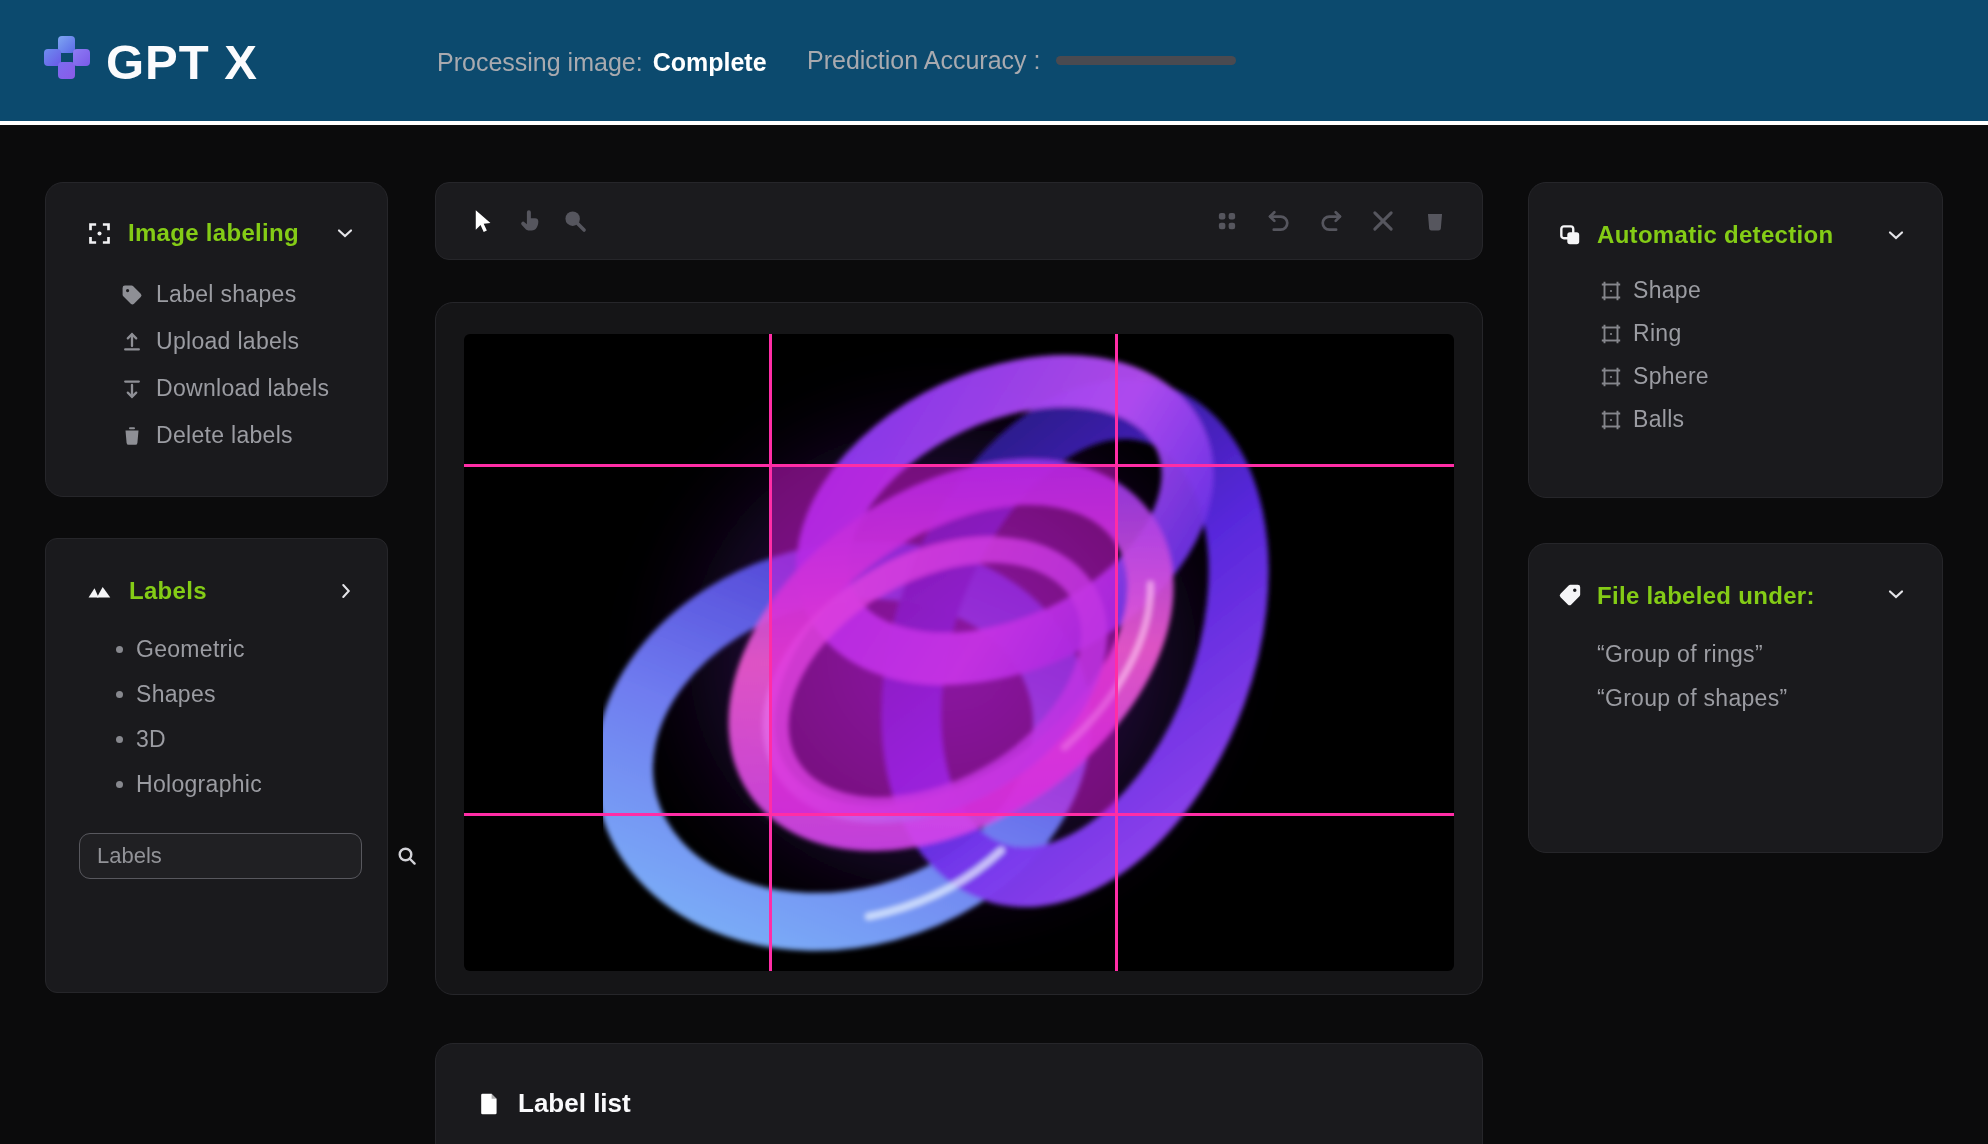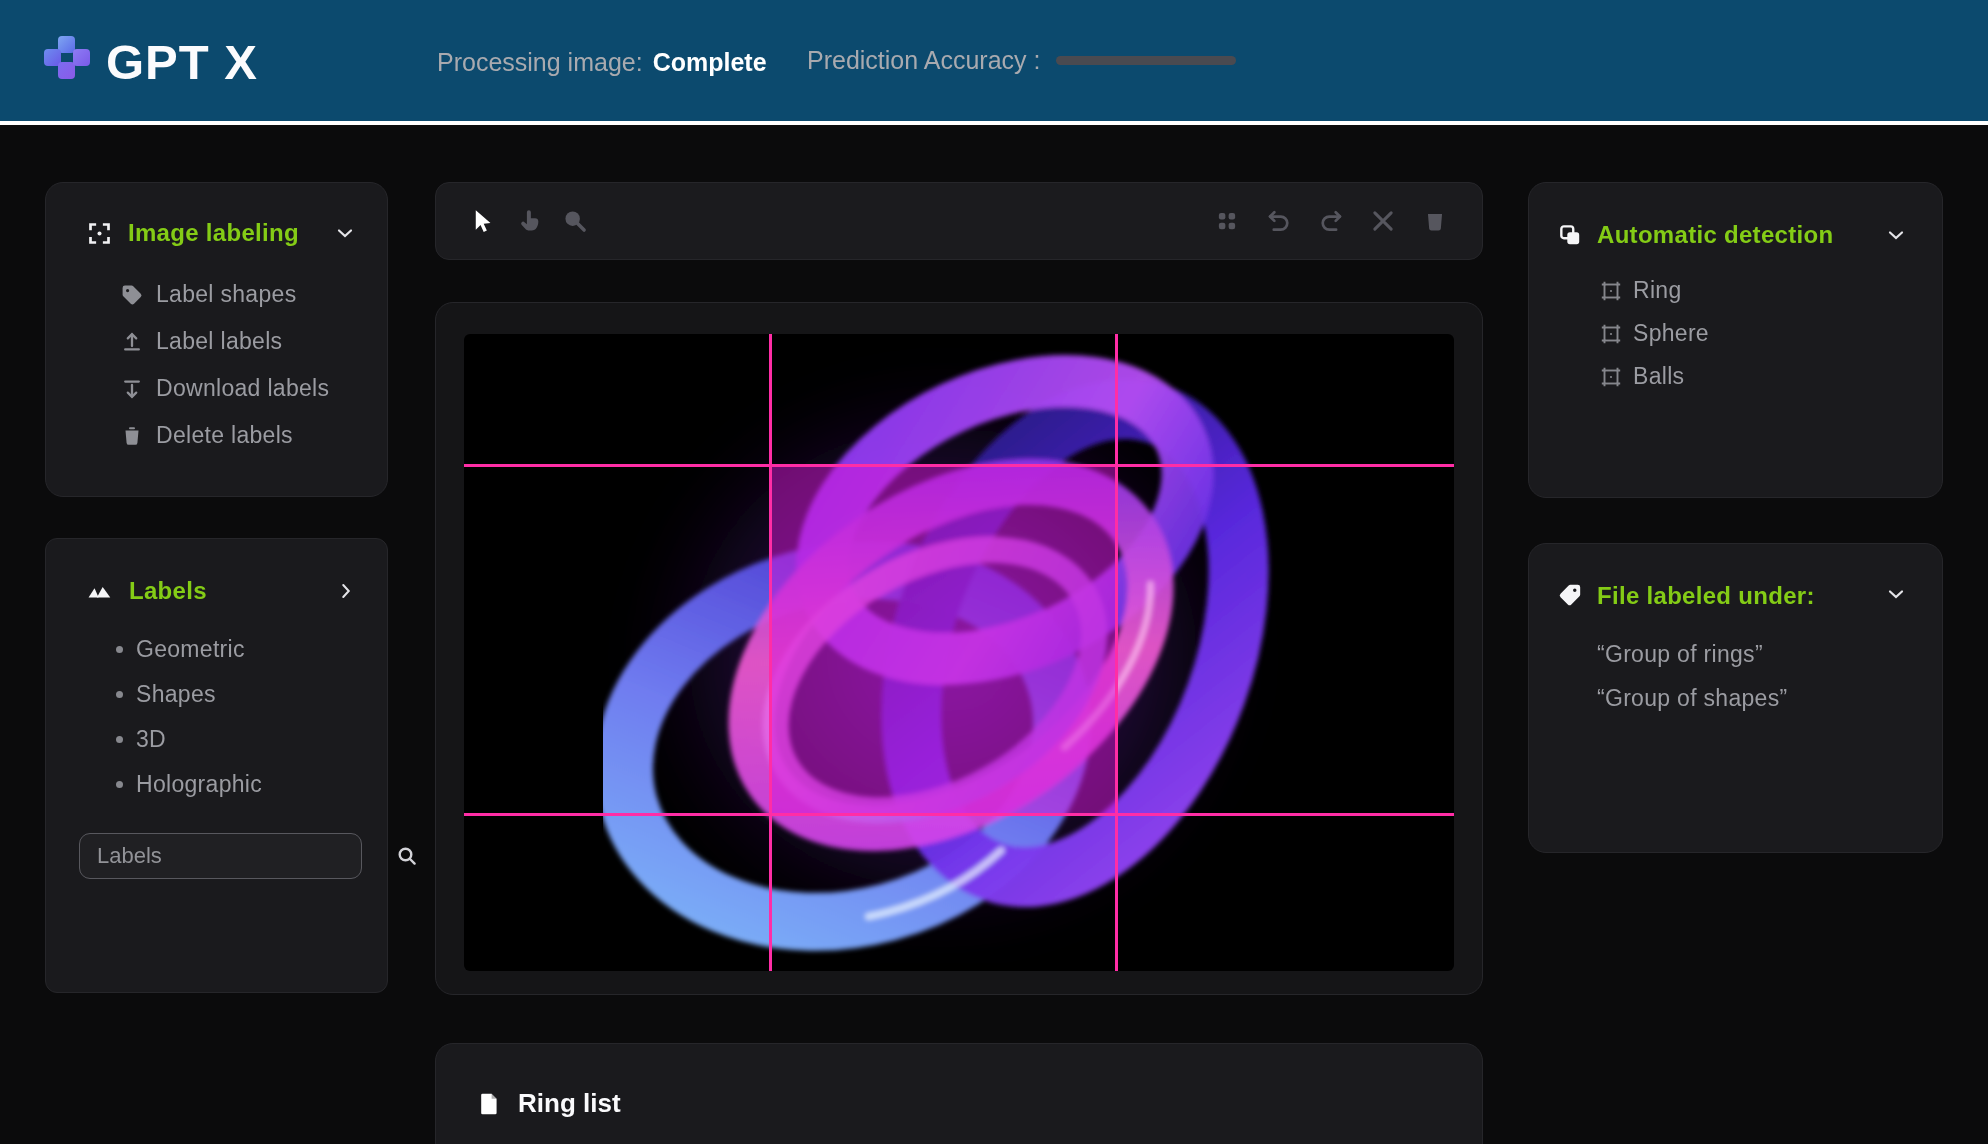--- a/index.html
+++ b/index.html
@@ -127,21 +127,21 @@
       <span class="panel-item-label">Label shapes</span>
     </div>
     <div class="menu-row">
       <span style="display:flex;">
         <svg width="24" height="24" viewBox="0 0 24 24" fill="none" stroke="currentColor" stroke-width="2.3" stroke-linecap="round">
           <path d="M12 16V4.6"></path>
             <path d="M7.8 8.4 12 4.2l4.2 4.2"></path>
             <path d="M5.2 19.4h13.6"></path>
         </svg>
       </span>
-      <span class="panel-item-label">Label labels</span>
+      <span class="panel-item-label">Upload labels</span>
     </div>
     <div class="menu-row">
       <span style="display:flex;">
         <svg width="24" height="24" viewBox="0 0 24 24" fill="none" stroke="currentColor" stroke-width="2.3" stroke-linecap="round">
           <path d="M5.2 4.6h13.6"></path>
             <path d="M12 8v11.4"></path>
             <path d="M7.8 15.6 12 19.8l4.2-4.2"></path>
         </svg>
       </span>
       <span class="panel-item-label">Download labels</span>
@@ -313,21 +313,21 @@
 </div>
 
 <div class="card" id="card-file-list">
   <div class="file-list-head">
     <span style="display:flex;color:#fff;">
       <svg width="26" height="26" viewBox="0 0 24 24" fill="currentColor">
         <path d="M6 2.5h8.4L19 7.1v13.2a1.2 1.2 0 0 1-1.2 1.2H6a1.2 1.2 0 0 1-1.2-1.2V3.7A1.2 1.2 0 0 1 6 2.5Z"></path>
         <path d="M14.4 2.5V7.1H19" fill="#1a1a1d" opacity=".35"></path>
       </svg>
     </span>
-    <span class="file-list-title">Ring list</span>
+    <span class="file-list-title">Label list</span>
   </div>
 </div>
 
 <div class="card" id="card-auto-detect">
   <div class="card-head right-title-gap" style="display:flex;align-items:center;gap:14px;">
     <span style="color:#f5f5f7;display:flex;">
       <svg width="26" height="26" viewBox="0 0 24 24">
         <rect x="4" y="4" width="11" height="11" rx="2.4" fill="none" stroke="currentColor" stroke-width="2.2"></rect>
         <rect x="9.5" y="9.5" width="11" height="11" rx="2.4" fill="currentColor"></rect>
       </svg>
@@ -341,20 +341,30 @@
   </div>
   <div class="menu-list" style="margin-top:20px;">
     <div class="det-row">
       <span style="display:flex;">
         <svg width="24" height="24" viewBox="0 0 24 24" fill="none" stroke="currentColor" stroke-width="1.9">
           <rect x="5.5" y="5.5" width="13" height="13"></rect>
           <path d="M5.5 2.8v2.7H2.8M21.2 5.5h-2.7V2.8M18.5 21.2v-2.7h2.7M2.8 18.5h2.7v2.7"></path>
           <circle cx="12" cy="12" r="1.1" fill="currentColor" stroke="none"></circle>
         </svg>
       </span>
+      <span class="panel-item-label">Shape</span>
+    </div>
+    <div class="det-row">
+      <span style="display:flex;">
+        <svg width="24" height="24" viewBox="0 0 24 24" fill="none" stroke="currentColor" stroke-width="1.9">
+          <rect x="5.5" y="5.5" width="13" height="13"></rect>
+          <path d="M5.5 2.8v2.7H2.8M21.2 5.5h-2.7V2.8M18.5 21.2v-2.7h2.7M2.8 18.5h2.7v2.7"></path>
+          <circle cx="12" cy="12" r="1.1" fill="currentColor" stroke="none"></circle>
+        </svg>
+      </span>
       <span class="panel-item-label">Ring</span>
     </div>
     <div class="det-row">
       <span style="display:flex;">
         <svg width="24" height="24" viewBox="0 0 24 24" fill="none" stroke="currentColor" stroke-width="1.9">
           <rect x="5.5" y="5.5" width="13" height="13"></rect>
           <path d="M5.5 2.8v2.7H2.8M21.2 5.5h-2.7V2.8M18.5 21.2v-2.7h2.7M2.8 18.5h2.7v2.7"></path>
           <circle cx="12" cy="12" r="1.1" fill="currentColor" stroke="none"></circle>
         </svg>
       </span>

